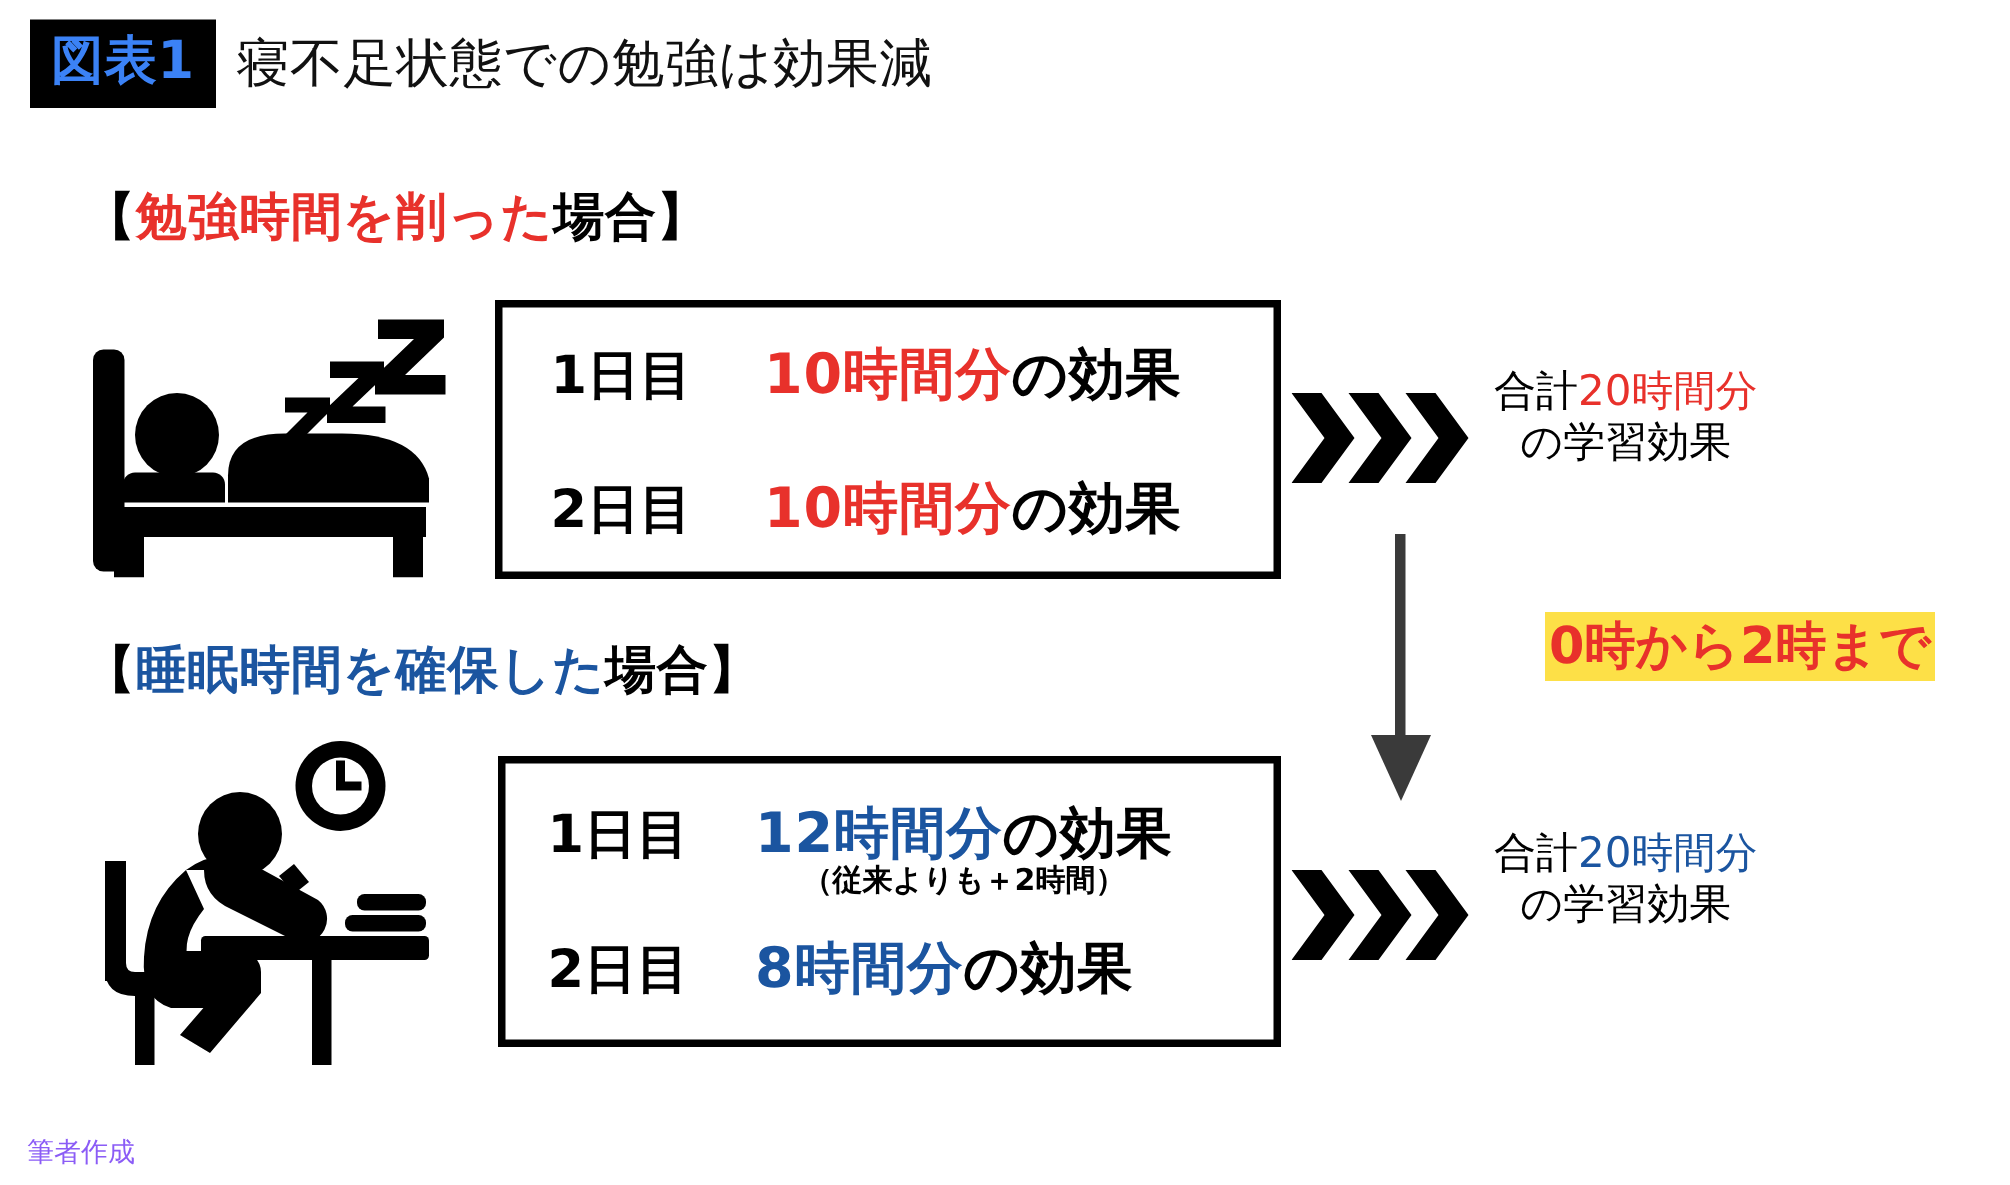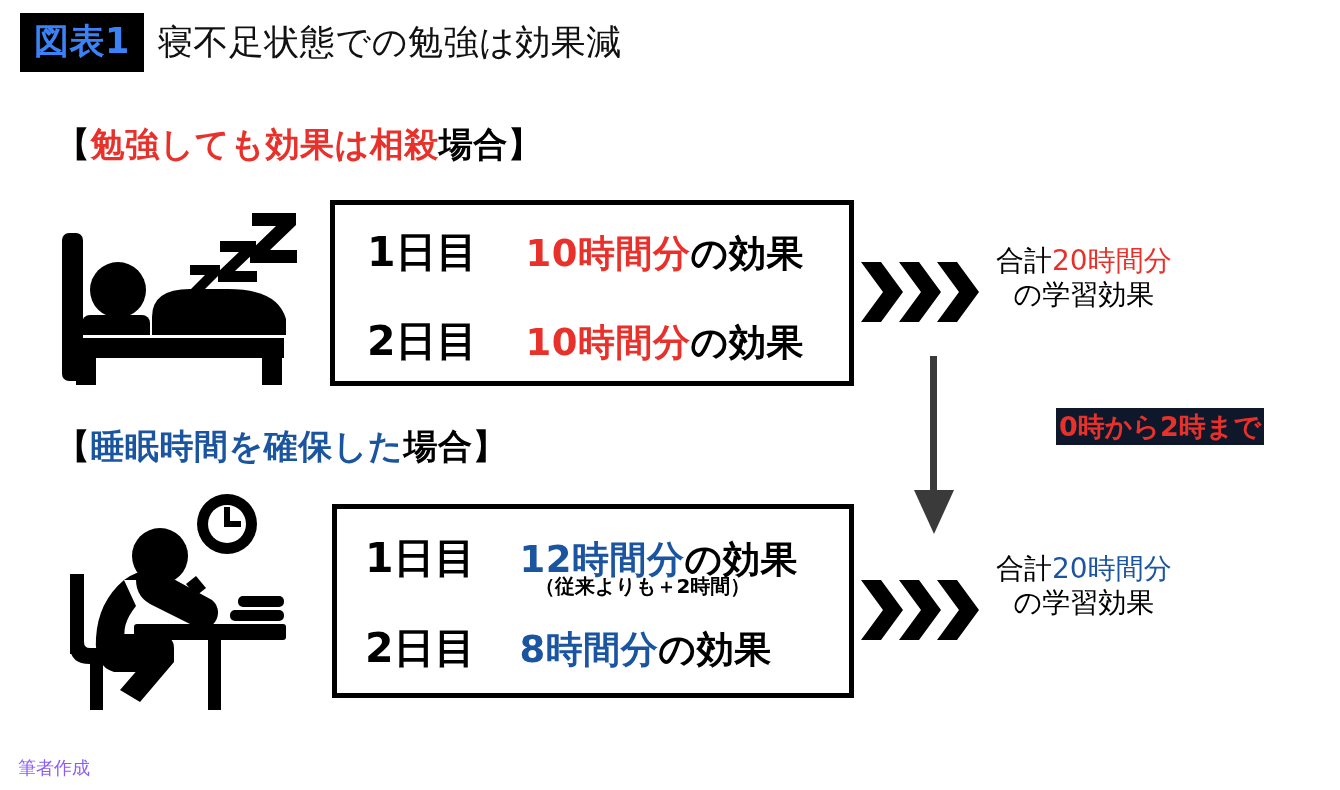--- a/index.html
+++ b/index.html
@@ -83,21 +83,21 @@
     height: 194px;
   }
 
   .box-row {
     display: flex;
     align-items: baseline;
     position: absolute;
     white-space: nowrap;
   }
   .day-label {
-    font-size: 41px;
+    font-size: 35px;
     font-weight: 700;
     color: #000000;
     font-family: "DejaVu Sans", "Liberation Sans", sans-serif;
   }
   .effect-main {
     font-size: 37px;
     font-weight: 700;
     letter-spacing: 0.5px;
   }
   .effect-sub {
@@ -153,23 +153,23 @@
   #note-block {
     position: absolute;
     left: 1000px;
     top: 408px;
     width: 320px;
     text-align: center;
     line-height: 1.30;
   }
   .note-line {
     display: inline-block;
-    background: #0f172a;
+    background: #fde047;
     color: #E8312B;
-    font-size: 27px;
+    font-size: 34px;
     font-weight: 700;
     padding: 1px 3px;
     white-space: nowrap;
   }
 
   
   #footer-credit {
     position: absolute;
     left: 18px;
     top: 756px;
@@ -180,21 +180,21 @@
 </style>
 </head>
 <body>
 
 <div id="title-bar">
   <span id="fig-badge">図表1</span>
   <span id="title-text">寝不足状態での勉強は効果減</span>
 </div>
 
 <div class="section-heading" id="heading-sleep">
-  <span class="hl-black">【</span><span class="hl-red">勉強しても効果は相殺</span><span class="hl-black">場合】</span>
+  <span class="hl-black">【</span><span class="hl-red">勉強時間を削った</span><span class="hl-black">場合】</span>
 </div>
 
 <div class="pictogram" id="icon-sleep">
   <svg width="236" height="180" viewBox="0 0 236 180" xmlns="http://www.w3.org/2000/svg">
 
     <path d="M128 60 h30 v9 l-17 17 h18 v10 h-33 v-9 l17 -17 h-15 z" fill="#000"></path>
     <path d="M158 36 h36 v10 l-21 20 h22 v11 h-39 v-10 l21 -20 h-19 z" fill="#000"></path>
     <path d="M190 8 h44 v12 l-26 25 h27 v13 h-47 v-12 l26 -25 h-24 z" fill="#000"></path>
 
     <rect x="0" y="28" width="21" height="148" rx="7" fill="#000"></rect>

